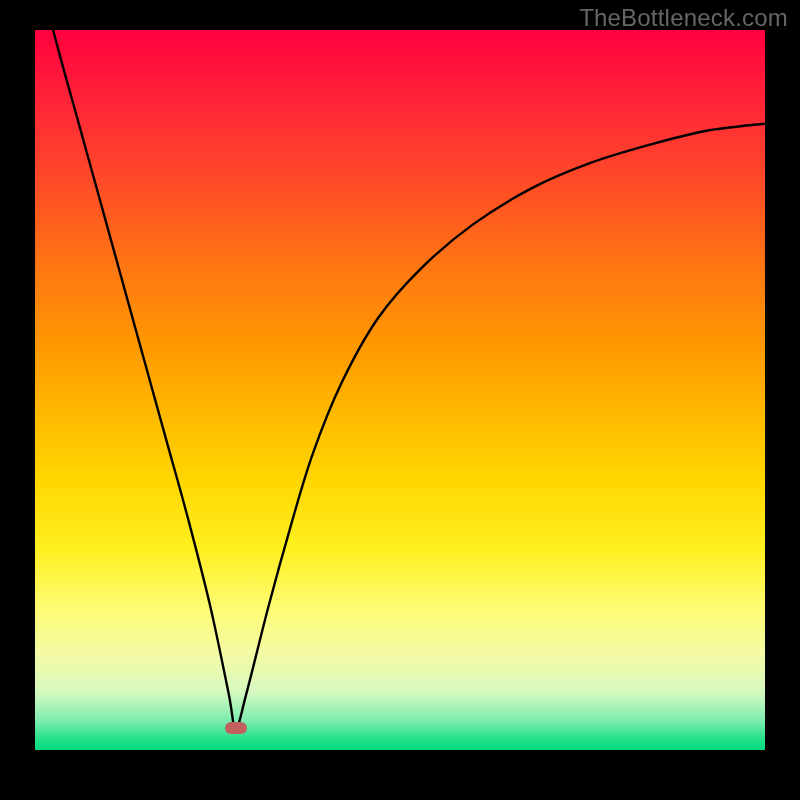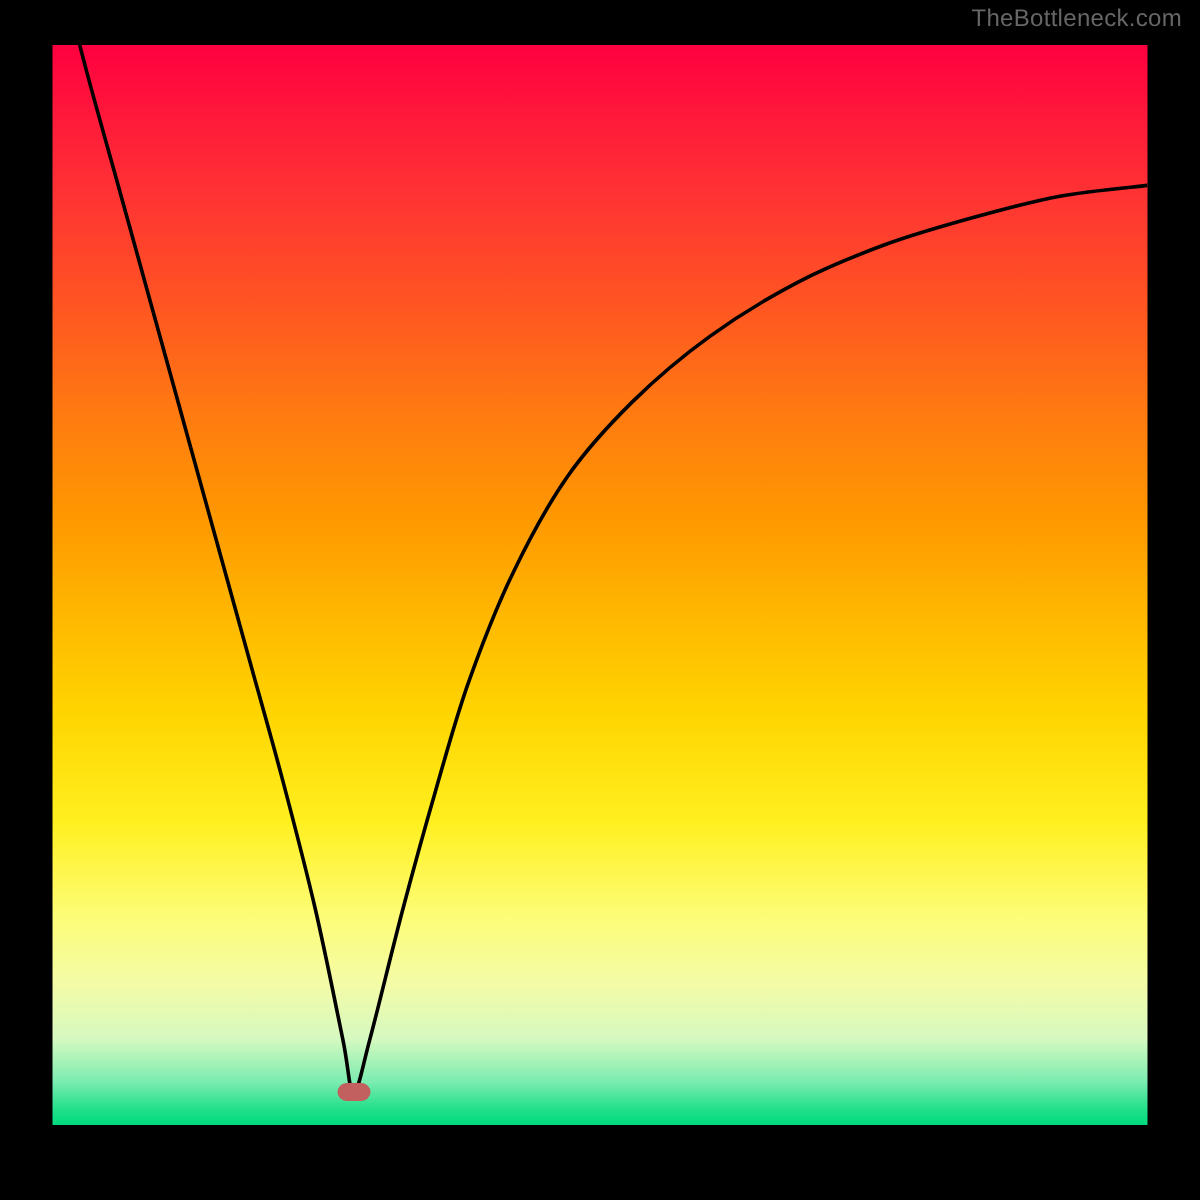--- a/index.html
+++ b/index.html
@@ -9,21 +9,21 @@
     background: #000;
     position: relative;
     font-family: Arial, Helvetica, sans-serif;
     overflow: hidden;
   }
   .watermark {
     position: absolute;
     top: 4px;
     right: 12px;
     color: #666666;
-    font-size: 16px;
+    font-size: 24px;
     font-weight: 400;
     z-index: 10;
     letter-spacing: 0.2px;
   }
   .plot-area {
     position: absolute;
     left: 35px;
     top: 30px;
     width: 730px;
     height: 720px;

